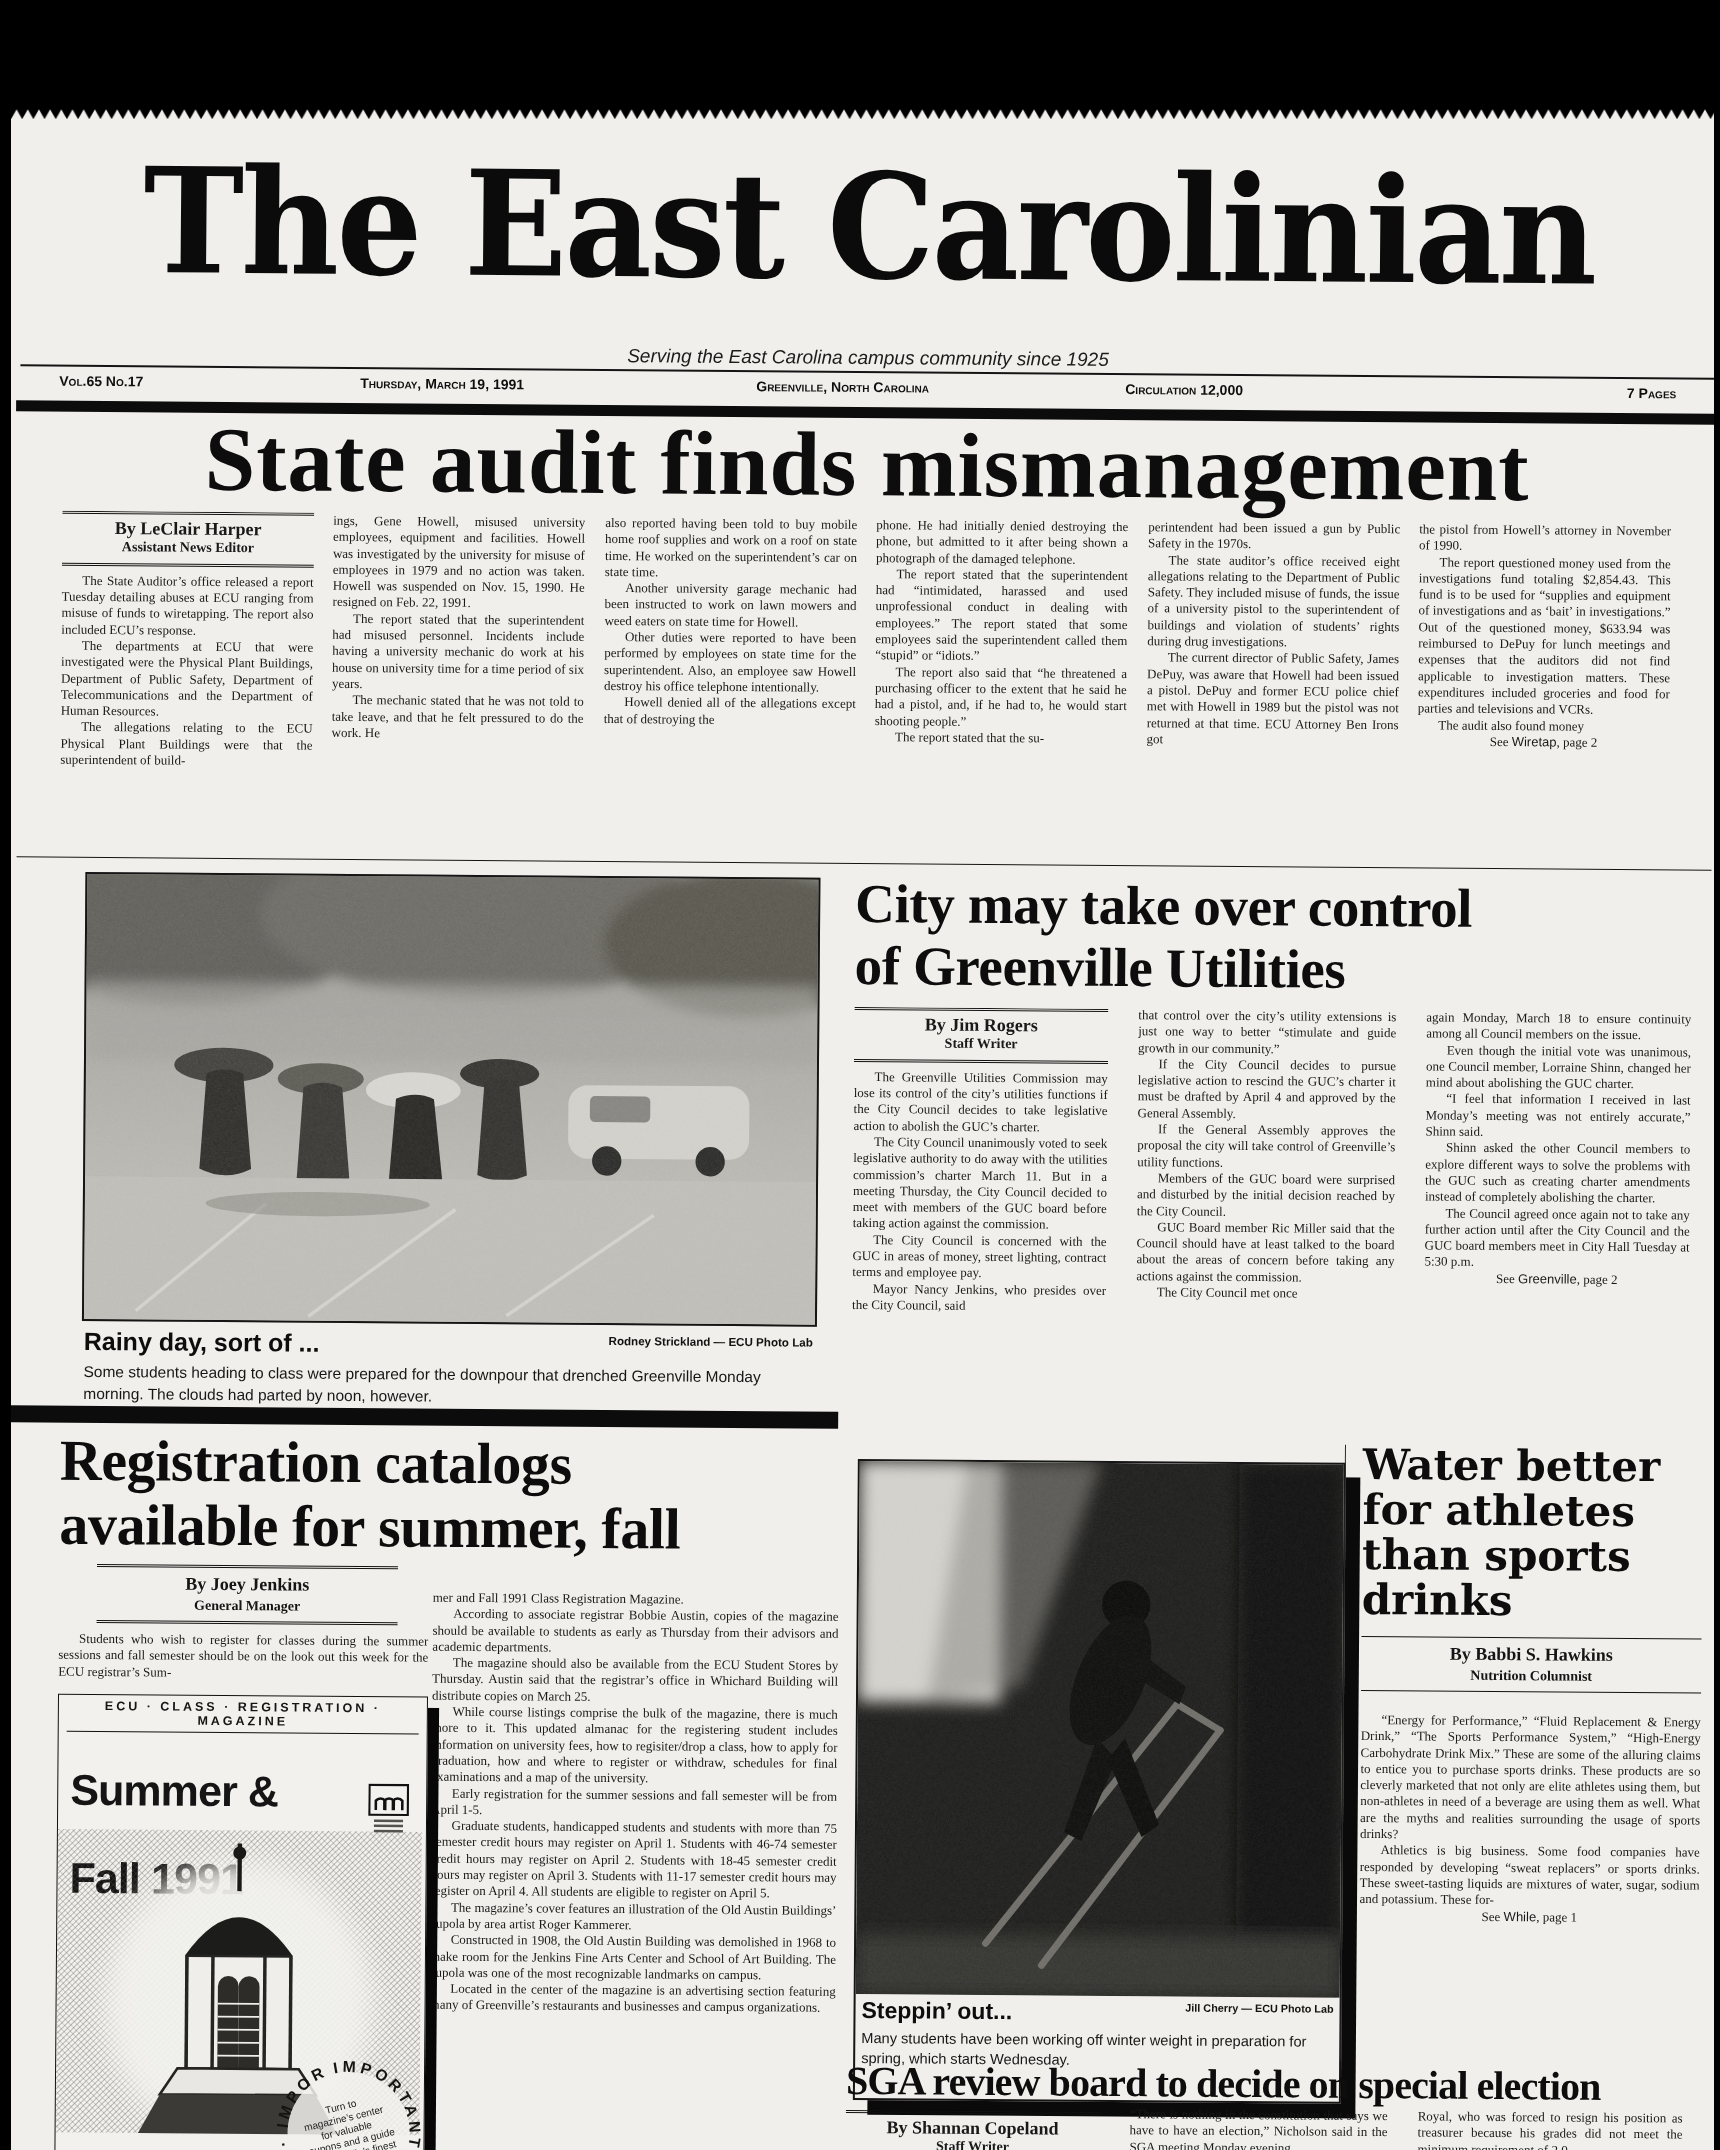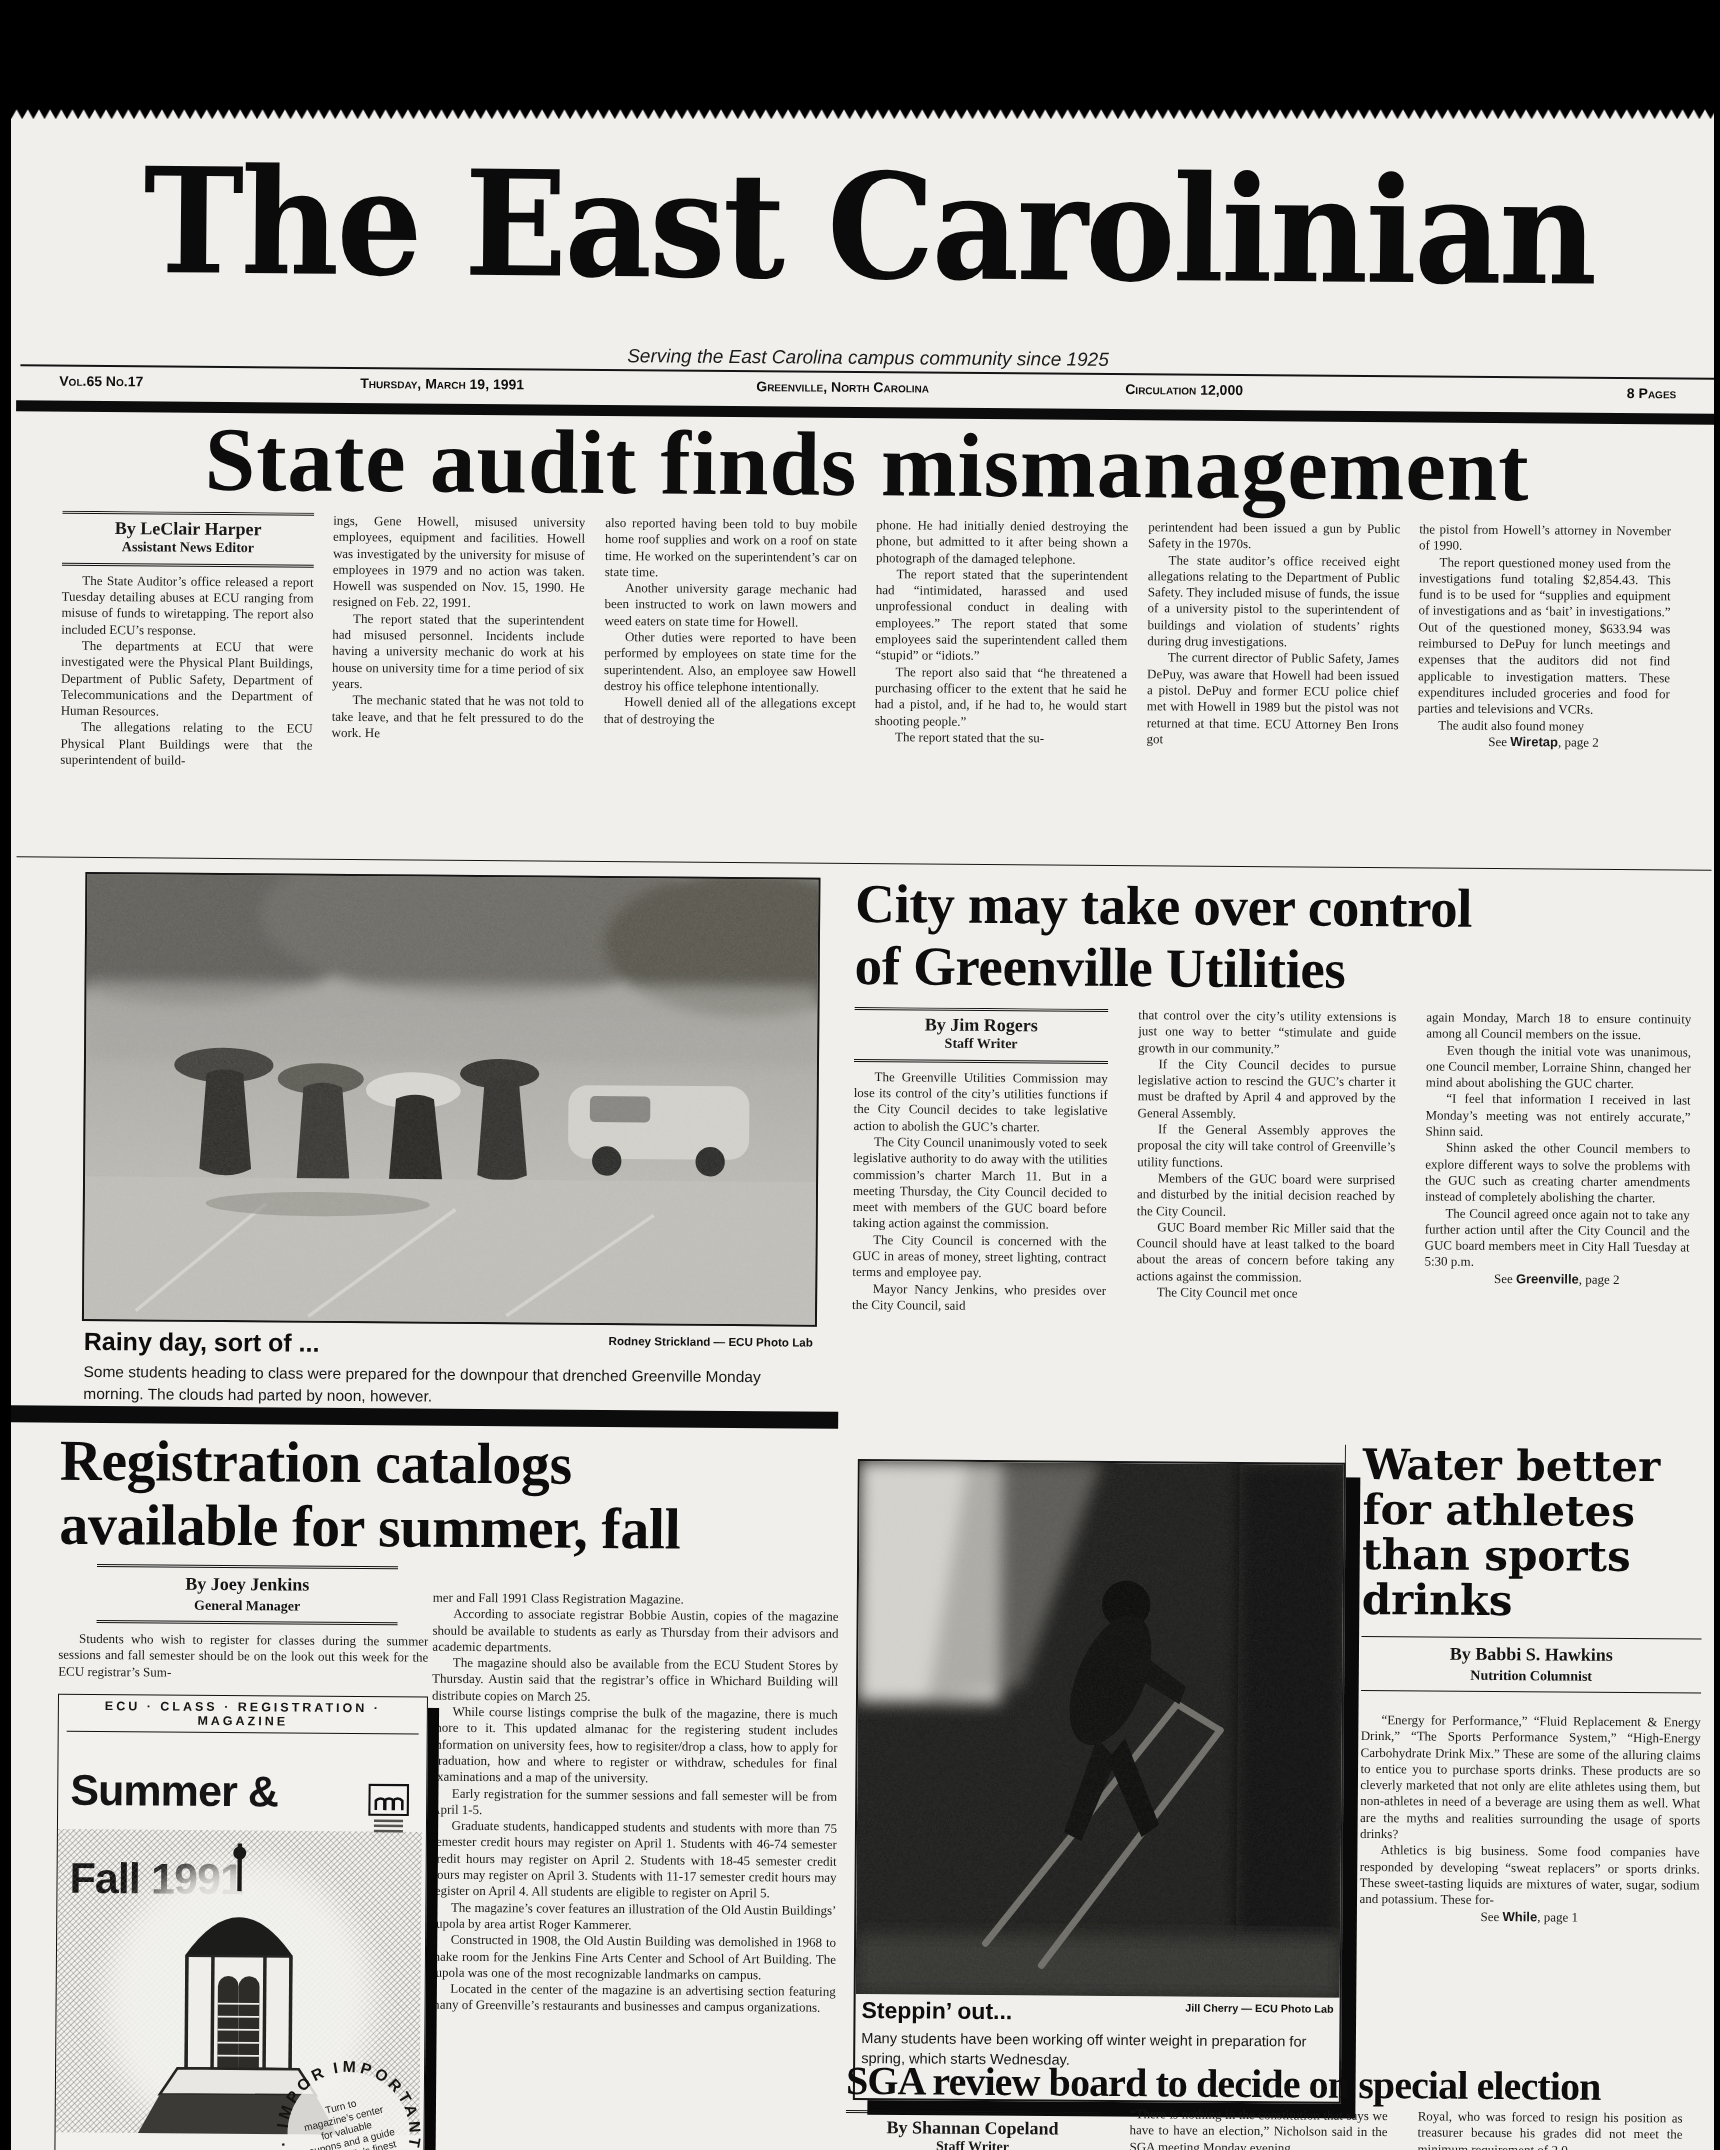--- a/index.html
+++ b/index.html
@@ -34,21 +34,21 @@
   
   .byline{text-align:center;border-top:3px double #111;border-bottom:3px double #111;
           padding:6px 0 7.7px;}
   .byline .bn{font-size:18px;font-weight:bold;display:block;}
   .byline .br{font-size:14px;font-weight:bold;display:block;margin-top:2.6px;}
   
   .col{font-size:13px;line-height:16.3px;text-align:justify;overflow:hidden;color:#191919;}
   .col p{margin:0;text-indent:20.6px;}
   .col[data-cont] p:first-child{text-indent:0;}
   .jump{text-align:center;font-size:13px;margin-top:4.3px;text-indent:0 !important;}
-  .jump b{font-family:"Liberation Sans",sans-serif;font-weight:bold;}
+  .jump b{font-family:"Liberation Sans",sans-serif;font-weight:normal;}
   .col .jump{text-indent:0;}
   
   .photobox{border:2.2px solid #151515;background:#9a9893;}
   .photobox svg{display:block;width:100%;height:100%;}
   .cap-title{font-family:"Liberation Sans",sans-serif;font-weight:bold;font-size:25px;color:#0d0d0d;}
   .cap-credit{font-family:"Liberation Sans",sans-serif;font-weight:bold;font-size:11.6px;color:#111;}
   .cap-text{font-family:"Liberation Sans",sans-serif;font-size:15.5px;line-height:21.5px;color:#161616;}
   .shadowbox{box-shadow:14.6px 14.6px 0 #0a0a0a;}
   
   .adbox{left:52px;top:1592px;width:368px;height:568px;border:1.7px solid #111;
@@ -79,21 +79,21 @@
   <div id="tilt">
 
     <div class="abs nameplate">The East Carolinian</div>
     <div class="abs tagline">Serving the East Carolina campus community since 1925</div>
     <div class="abs rule-thin" style="left:4.3px;top:263px;width:1695px;"></div>
     <div class="abs infobar">
       <span style="left:43px">Vol.65 No.17</span>
       <span style="left:344px">Thursday, March 19, 1991</span>
       <span style="left:740px">Greenville, North Carolina</span>
       <span style="left:1109px">Circulation 12,000</span>
-      <span style="right:43px">8 Pages</span>
+      <span style="right:43px">7 Pages</span>
     </div>
     <div class="abs bar-thick" style="left:0;top:299px;width:1703px;height:11.2px;"></div>
 
     <div class="abs hl lead-hl">State audit finds mismanagement</div>
 
     <div class="abs" style="left:47px;top:409px;width:1609px;height:344px;">
       <div class="abs col" style="left:0;top:0;width:252px;height:344px;">
         <div class="byline">
           <span class="bn">By LeClair Harper</span>
           <span class="br">Assistant News Editor</span>

